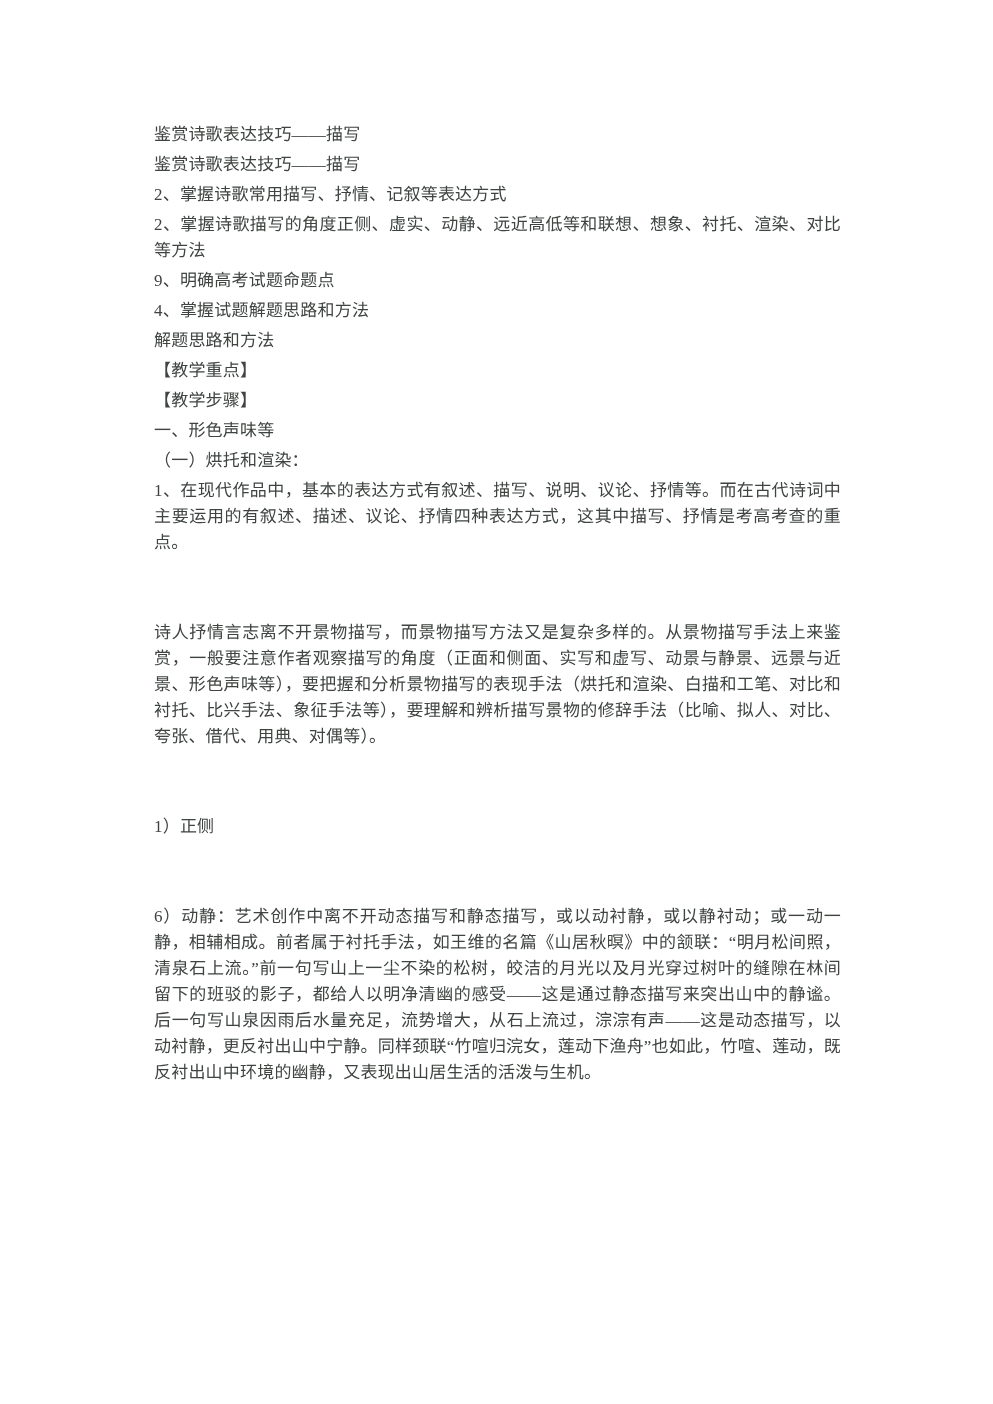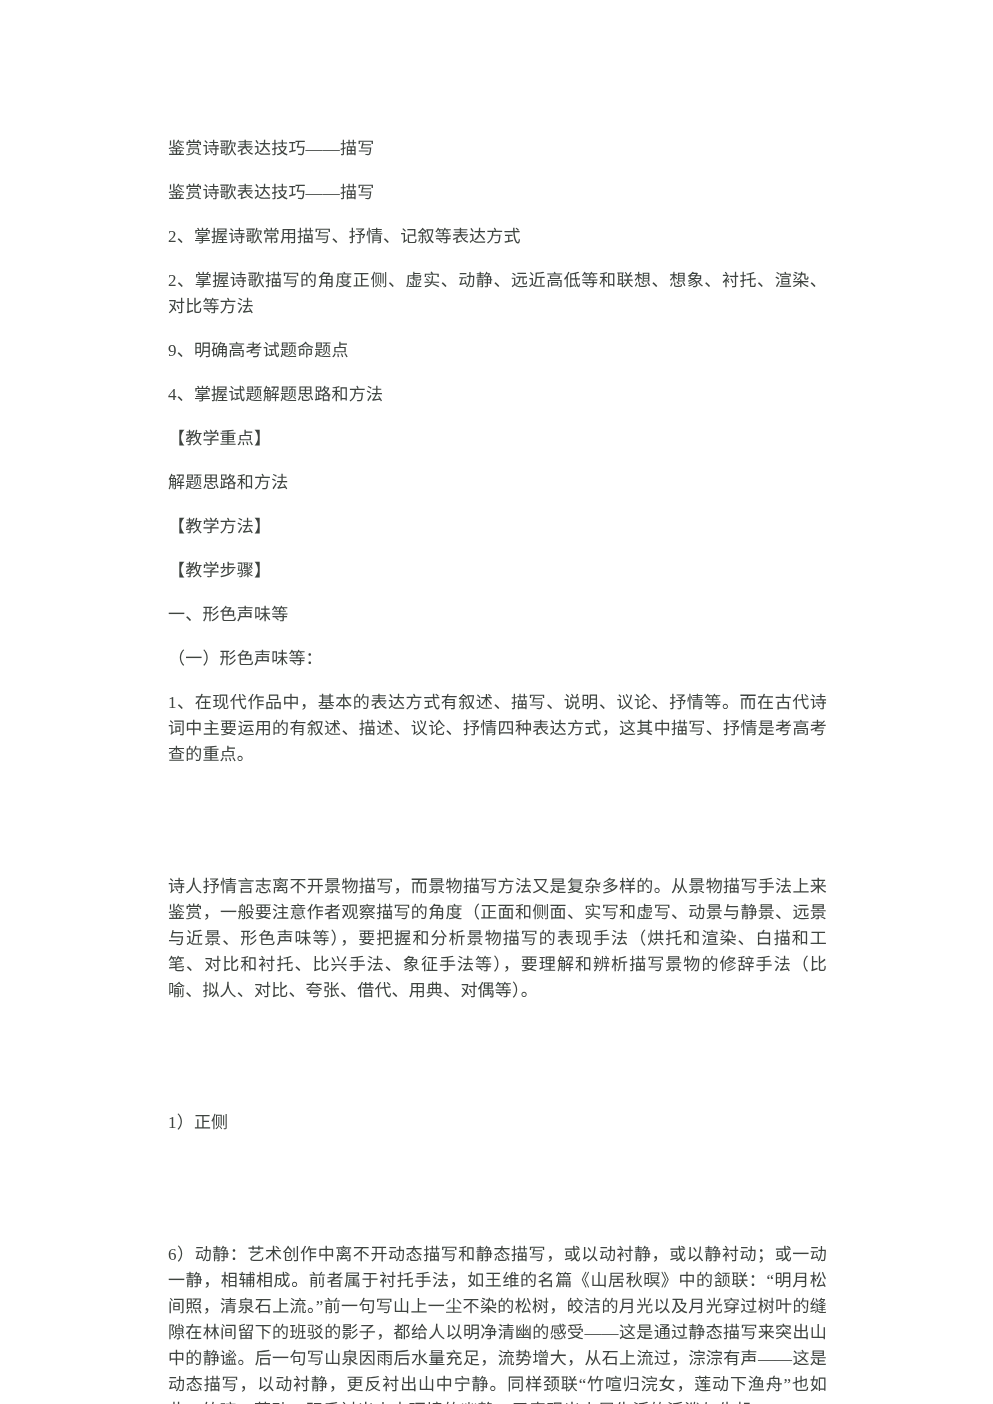--- a/index.html
+++ b/index.html
@@ -12,21 +12,21 @@
     width: 993px;
     height: 1404px;
     background: #ffffff;
     overflow: hidden;
   }
   .content {
     box-sizing: border-box;
     padding: 118px 148px 0 150px; 
   }
   .para {
-    margin: 18px;
+    margin: 4px;
     padding: 0;
     font-family: "Liberation Serif", "DejaVu Serif", serif;
     font-size: 17px;
     line-height: 26px;
     color: #3f4440;
     text-align: justify;
     text-justify: inter-ideograph;
     word-break: break-all;
     letter-spacing: 0.2px;
   }
@@ -38,26 +38,25 @@
 <body>
 
 <div class="page">
   <div class="content" id="doc-content">
       <p class="para">鉴赏诗歌表达技巧——描写</p>
       <p class="para">鉴赏诗歌表达技巧——描写</p>
       <p class="para">2、掌握诗歌常用描写、抒情、记叙等表达方式</p>
       <p class="para">2、掌握诗歌描写的角度正侧、虚实、动静、远近高低等和联想、想象、衬托、渲染、对比等方法</p>
       <p class="para">9、明确高考试题命题点</p>
       <p class="para">4、掌握试题解题思路和方法</p>
+      <p class="para">解题思路和方法</p>
       <p class="para">【教学重点】</p>
-      <p class="para">解题思路和方法</p>
-      <p class="para">【教学方法】</p>
       <p class="para">【教学步骤】</p>
       <p class="para">一、形色声味等</p>
-      <p class="para">（一）形色声味等：</p>
+      <p class="para">（一）烘托和渲染：</p>
       <p class="para">1、在现代作品中，基本的表达方式有叙述、描写、说明、议论、抒情等。而在古代诗词中主要运用的有叙述、描述、议论、抒情四种表达方式，这其中描写、抒情是考高考查的重点。</p>
       <p class="para blank"></p>
       <p class="para blank"></p>
       <p class="para">诗人抒情言志离不开景物描写，而景物描写方法又是复杂多样的。从景物描写手法上来鉴赏，一般要注意作者观察描写的角度（正面和侧面、实写和虚写、动景与静景、远景与近景、形色声味等），要把握和分析景物描写的表现手法（烘托和渲染、白描和工笔、对比和衬托、比兴手法、象征手法等），要理解和辨析描写景物的修辞手法（比喻、拟人、对比、夸张、借代、用典、对偶等）。</p>
       <p class="para blank"></p>
       <p class="para blank"></p>
       <p class="para">1）正侧</p>
       <p class="para blank"></p>
       <p class="para blank"></p>
       <p class="para">6）动静：艺术创作中离不开动态描写和静态描写，或以动衬静，或以静衬动；或一动一静，相辅相成。前者属于衬托手法，如王维的名篇《山居秋暝》中的颔联：“明月松间照，清泉石上流。”前一句写山上一尘不染的松树，皎洁的月光以及月光穿过树叶的缝隙在林间留下的班驳的影子，都给人以明净清幽的感受——这是通过静态描写来突出山中的静谧。后一句写山泉因雨后水量充足，流势增大，从石上流过，淙淙有声——这是动态描写，以动衬静，更反衬出山中宁静。同样颈联“竹喧归浣女，莲动下渔舟”也如此，竹喧、莲动，既反衬出山中环境的幽静，又表现出山居生活的活泼与生机。</p>

